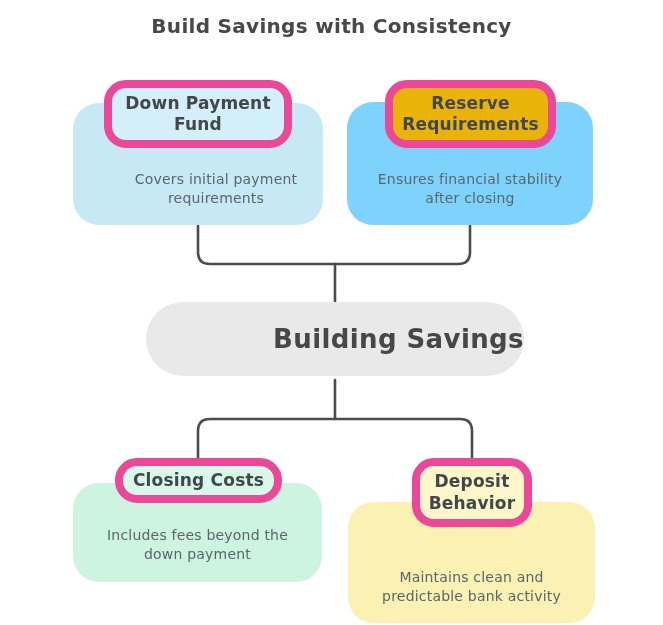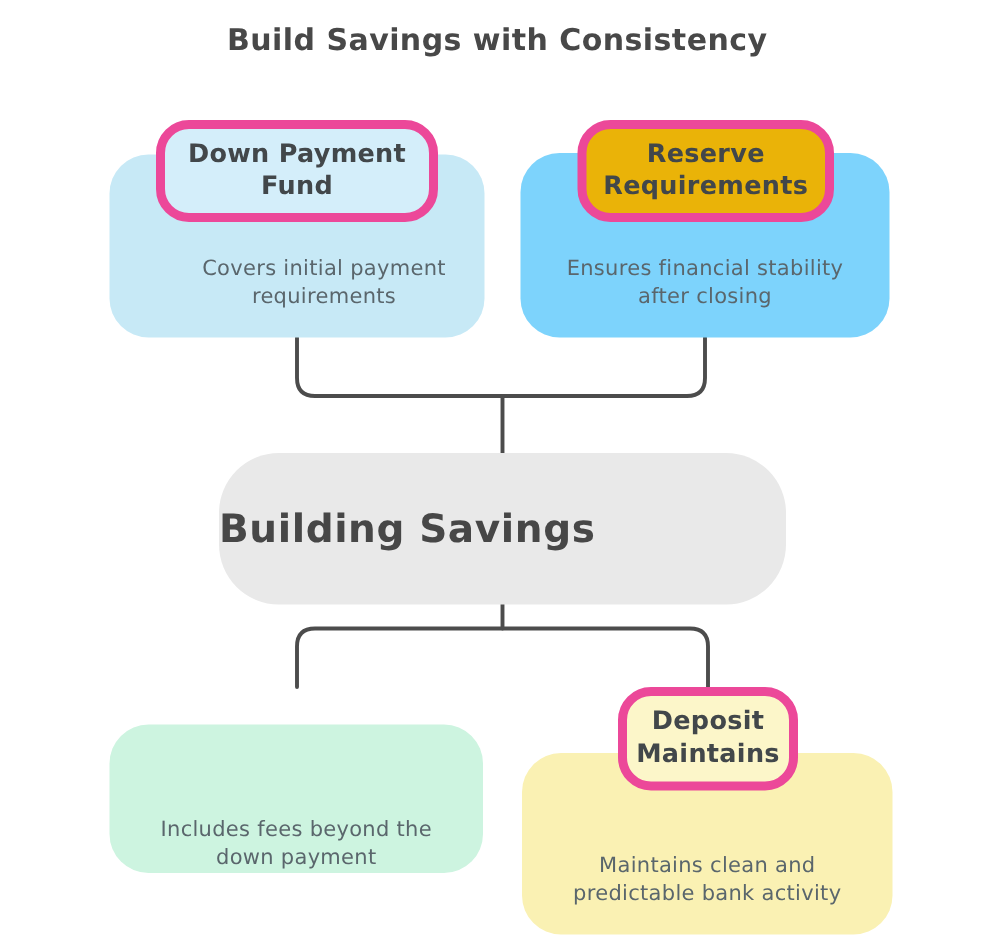--- a/index.html
+++ b/index.html
@@ -26,41 +26,41 @@
   }
   .node-desc{
     text-align:center;
     font-size:14px;line-height:1.35;
     color:#5a666c;letter-spacing:0.2px;
     padding:0 18px;
   }
   .node-header{
     position:absolute;
     border-radius:22px;
-    border:6px solid #ec4899;
+    border:8px solid #ec4899;
     box-sizing:border-box;
     display:flex;align-items:center;justify-content:center;
     text-align:center;
     font-size:17px;font-weight:700;
     color:#42474a;line-height:1.25;letter-spacing:0.2px;
     padding:0 8px;
   }
   .center-node{
-    position:absolute;left:146px;top:302px;width:378px;height:101px;
+    position:absolute;left:146px;top:302px;width:378px;height:74px;
     border-radius:40px;
-    display:flex;align-items:center;justify-content:flex-start;
+    display:flex;align-items:center;justify-content:flex-end;
     font-size:26px;font-weight:700;color:#474747;letter-spacing:0.4px;
   }
 
   
   .body-tl{left:73px;top:103px;width:250px;height:122px;padding-top:50px;}
   .head-tl{left:104px;top:80px;width:188px;height:68px;}
   .body-tr{left:347px;top:102px;width:246px;height:123px;padding-top:50px;}
   .head-tr{left:385px;top:80px;width:171px;height:68px;}
-  .body-bl{left:73px;top:483px;width:249px;height:99px;padding-top:24px;align-items:flex-end;}
+  .body-bl{left:73px;top:483px;width:249px;height:99px;padding-top:24px;}
   .head-bl{left:115px;top:458px;width:167px;height:45px;}
   .body-br{left:348px;top:502px;width:247px;height:121px;padding-top:48px;}
   .head-br{left:412px;top:458px;width:120px;height:69px;}
 </style>
 </head>
 <body>
 
 <div class="canvas">
 
   <div class="diagram-title">Build Savings with Consistency</div>
@@ -86,21 +86,24 @@
     <span>Reserve Requirements</span>
   </div>
 
   <div class="center-node" style="background-color: rgb(233, 233, 233);">
     <span>Building Savings</span>
   </div>
 
   <div class="node-body body-bl" style="background-color: rgb(205, 244, 224);">
     <div class="node-desc">Includes fees beyond the down payment</div>
   </div>
+  <div class="node-header head-bl" style="background-color: rgb(216, 248, 233);">
+    <span>Closing Costs</span>
+  </div>
 
   <div class="node-body body-br" style="background-color: rgb(250, 241, 179);">
     <div class="node-desc">Maintains clean and predictable bank activity</div>
   </div>
   <div class="node-header head-br" style="background-color: rgb(252, 246, 201);">
-    <span>Deposit Maintains</span>
+    <span>Deposit Behavior</span>
   </div>
 
 </div>
 
 </body></html>

